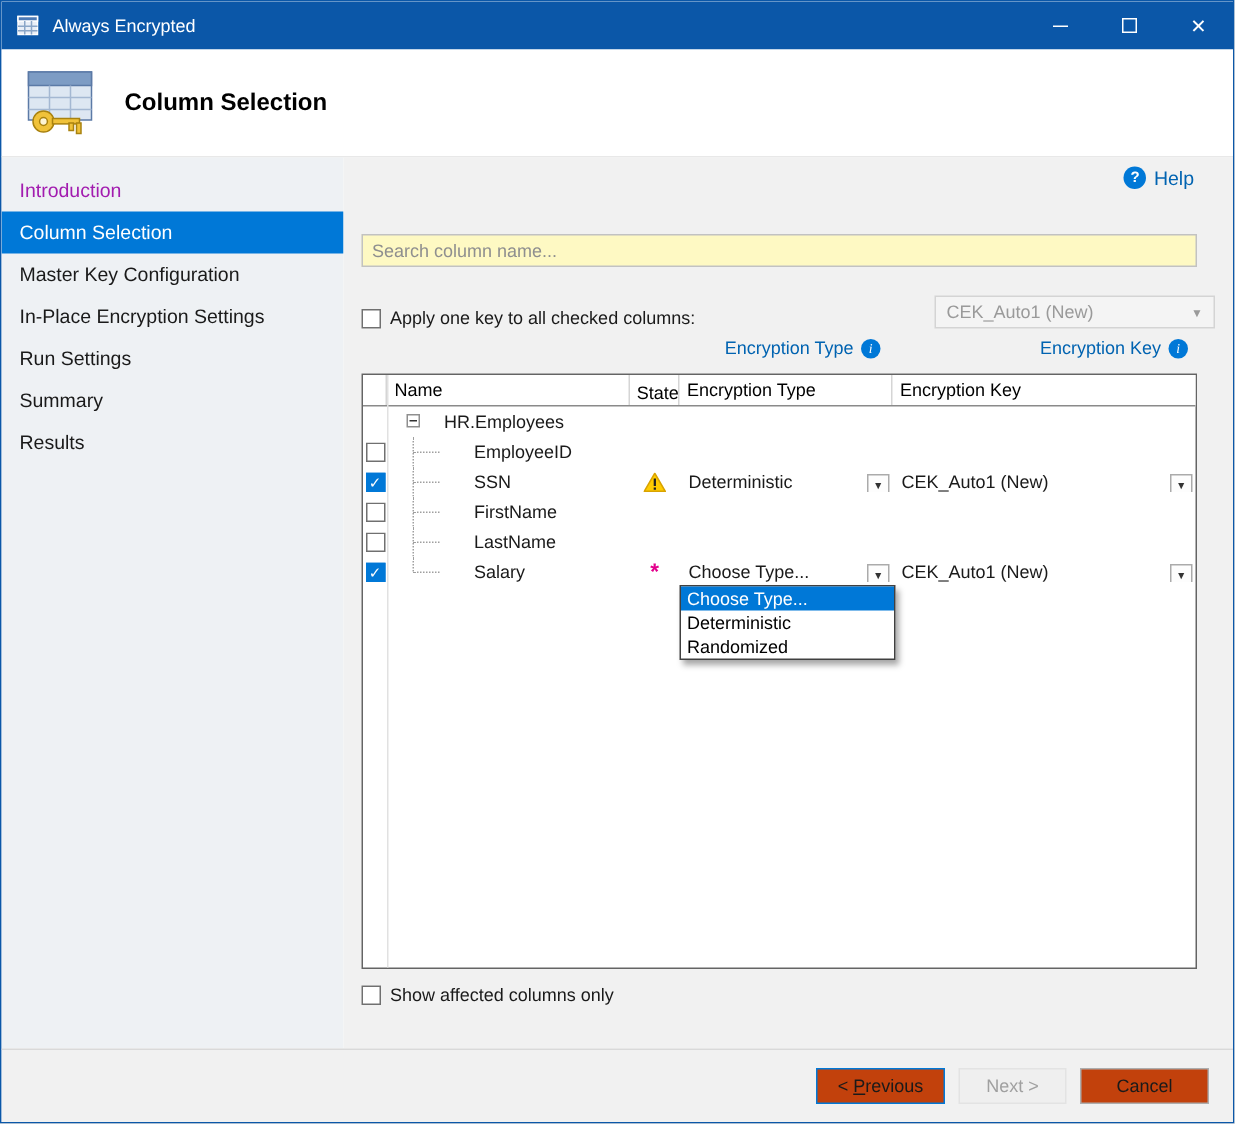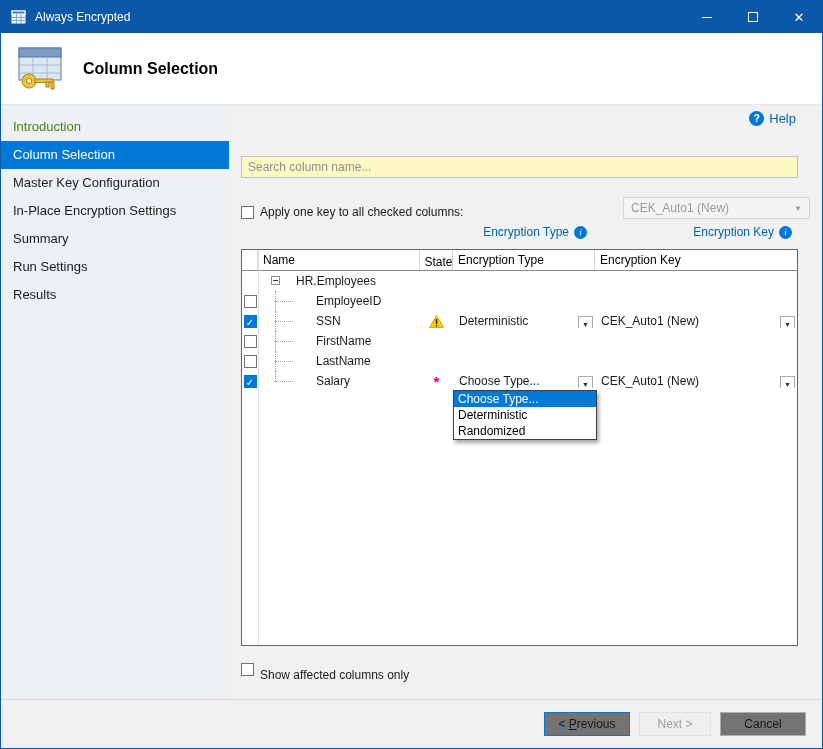--- a/index.html
+++ b/index.html
@@ -30,21 +30,21 @@
     display:flex; align-items:center; padding-left:14px; border-bottom:1px solid #e8e8e8;
   }
   .header-icon{ width:52px; height:48px; margin-right:16px; }
   .header-title{ font-size:16px; font-weight:bold; color:#000; }
 
   
   .content{ position:absolute; top:104px; left:0; right:0; bottom:49px; display:flex; }
 
   .sidebar{ width:228px; background:#eef1f4; padding-top:8px; flex:0 0 228px; }
   .sidebar-item{ height:28px; line-height:28px; padding-left:12px; font-size:13px; color:#1a1a1a; cursor:default; white-space:nowrap; }
-  .sidebar-item.done{ color:#4d7c0f; }
+  .sidebar-item.done{ color:#a21caf; }
   .sidebar-item.selected{ background:#0078d7; color:#fff; }
 
   .main{ position:relative; flex:1; background:#f1f1f1; }
 
   .help{ position:absolute; top:6px; right:26px; display:flex; align-items:center; gap:5px; cursor:pointer; }
   .help-icon{ width:15px; height:15px; border-radius:50%; background:#0078d7; color:#fff; font-size:10px; font-weight:bold;
               display:flex; align-items:center; justify-content:center; }
   .help-label{ color:#0063b1; font-size:13px; }
 
   .search{
@@ -115,31 +115,31 @@
 
   
   .type-dropdown{
     position:absolute; left:211px; top:140px; width:144px;
     background:#fff; border:1px solid #404040; box-shadow:2px 3px 4px rgba(0,0,0,.35); z-index:10;
   }
   .dd-option{ height:16px; line-height:16px; padding-left:4px; font-size:12px; color:#000; cursor:pointer; }
   .dd-option.selected{ background:#0078d7; color:#fff; }
 
   .show-affected{ position:absolute; top:551px; left:12px; display:flex; align-items:center; }
-  .show-affected .sa-label{ margin-left:6px; font-size:12px;margin-top:12px; }
+  .show-affected .sa-label{ margin-left:6px; font-size:12px; }
 
   
   .footer{
     position:absolute; left:0; right:0; bottom:0; height:49px; background:#f1f1f1;
     border-top:1px solid #d9d9d9; display:flex; align-items:center; justify-content:flex-end;
     gap:9px; padding-right:16px;
   }
   .btn{
     height:24px; font-size:12px; font-family:"Liberation Sans", sans-serif;
-    background:#737373; border:1px solid #adadad; color:#1a1a1a; cursor:pointer;
+    background:#c2410c; border:1px solid #adadad; color:#1a1a1a; cursor:pointer;
   }
   .btn-previous{ width:86px; border-color:#0078d7; }
   .btn-next{ width:72px; background:#efefef; border-color:#e3e3e3; color:#a0a0a0; cursor:default; }
   .btn-cancel{ width:86px; }
   .accel{ text-decoration:underline; }
 </style>
 </head>
 <body>
 
 <div class="window">
@@ -188,22 +188,22 @@
     <span class="header-title">Column Selection</span>
   </div>
 
   <div class="content">
 
     <div class="sidebar">
       <div class="sidebar-item done">Introduction</div>
       <div class="sidebar-item selected">Column Selection</div>
       <div class="sidebar-item">Master Key Configuration</div>
       <div class="sidebar-item">In-Place Encryption Settings</div>
+      <div class="sidebar-item">Run Settings</div>
       <div class="sidebar-item">Summary</div>
-      <div class="sidebar-item">Run Settings</div>
       <div class="sidebar-item">Results</div>
     </div>
 
     <div class="main">
 
       <div class="help">
         <span class="help-icon">?</span>
         <span class="help-label">Help</span>
       </div>
 

